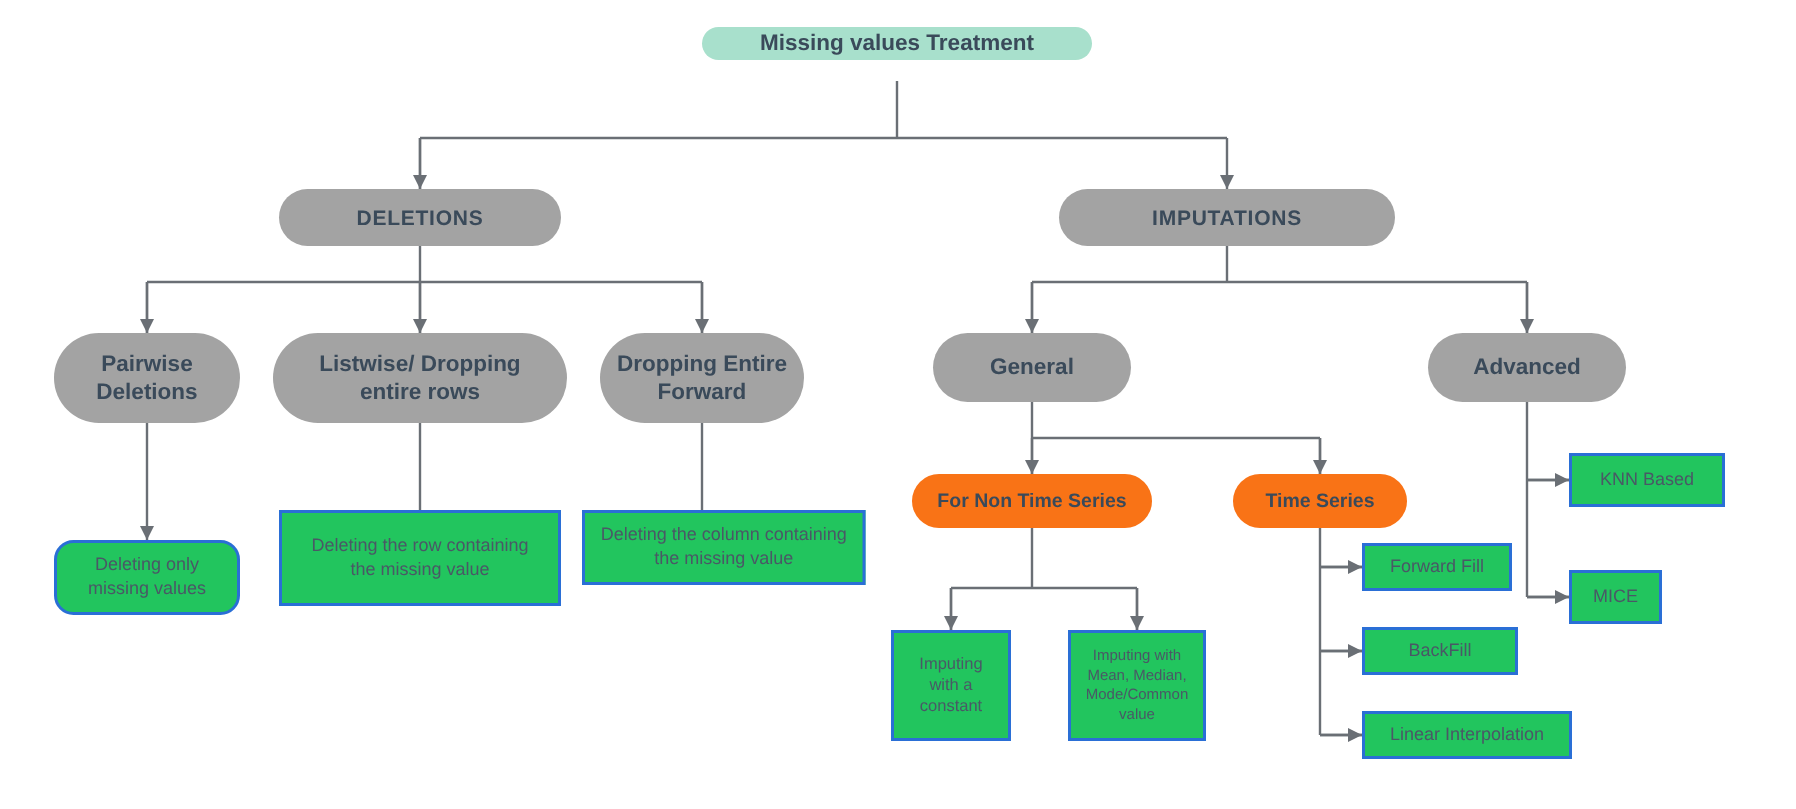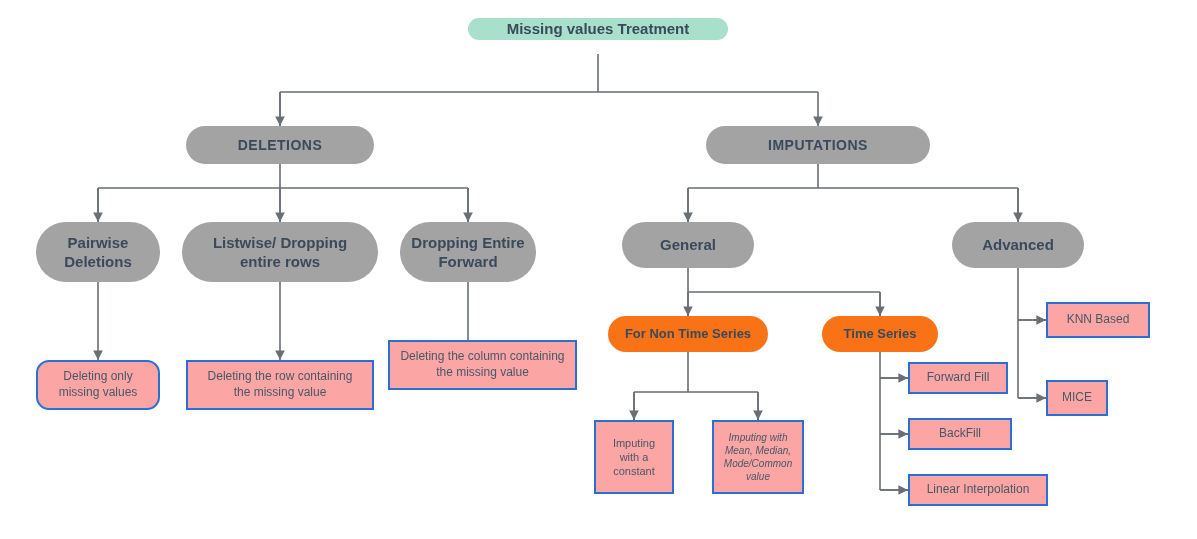--- a/index.html
+++ b/index.html
@@ -16,21 +16,21 @@
     display: flex;
     align-items: center;
     justify-content: center;
     text-align: center;
     font-weight: 600;
     color: #3a4a5a;
     line-height: 1.3;
     padding: 6px 10px;
   }
   .pill { border-radius: 999px; }
-  .rect { border: 2px solid #2a6fd6; background: #fca5a5; font-weight: 500; font-size: 12px; color: #4a5866; text-align: center; }
+  .rect { border: 2px solid #2a6fd6; background: #22c55e; font-weight: 500; font-size: 12px; color: #4a5866; text-align: center; }
   .root { background: #a8e0cc; font-size: 15px; }
   .cat  { background: #a3a3a3; font-size: 14px; letter-spacing: 0.5px; }
   .sub  { background: #a3a3a3; font-size: 15px; }
   .pink { background: #f97316; font-size: 13px; }
   svg.connectors { position: absolute; left: 0; top: 0; width: 1197px; height: 539px; pointer-events: none; }
 </style>
 </head>
 <body>
 
 <svg class="connectors">
@@ -79,30 +79,30 @@
 <div class="node pill root" style="left:468px; top:18px; width:260px; height:22px;">Missing values Treatment</div>
 
 <div class="node pill cat" style="left:186px; top:126px; width:188px; height:38px;">DELETIONS</div>
 <div class="node pill cat" style="left:706px; top:126px; width:224px; height:38px;">IMPUTATIONS</div>
 
 <div class="node pill sub" style="left:36px; top:222px; width:124px; height:60px;">Pairwise Deletions</div>
 <div class="node pill sub" style="left:182px; top:222px; width:196px; height:60px;">Listwise/ Dropping entire rows</div>
 <div class="node pill sub" style="left:400px; top:222px; width:136px; height:60px;">Dropping Entire Forward</div>
 
 <div class="node rect" style="left:36px; top:360px; width:124px; height:50px;border-radius:13px;">Deleting only missing values</div>
-<div class="node rect" style="left:186px; top:360px; width:188px; height:50px;">Deleting the row containing the missing value</div>
+<div class="node rect" style="left:186px; top:340px; width:188px; height:64px;">Deleting the row containing the missing value</div>
 <div class="node rect" style="left:388px; top:340px; width:189px; height:50px;">Deleting the column containing the missing value</div>
 
 <div class="node pill sub" style="left:622px; top:222px; width:132px; height:46px;">General</div>
 <div class="node pill sub" style="left:952px; top:222px; width:132px; height:46px;">Advanced</div>
 
 <div class="node pill pink" style="left:608px; top:316px; width:160px; height:36px;">For Non Time Series</div>
 <div class="node pill pink" style="left:822px; top:316px; width:116px; height:36px;">Time Series</div>
 
 <div class="node rect" style="left:594px; top:420px; width:80px; height:74px; font-size:11px;">Imputing with a constant</div>
-<div class="node rect" style="left:712px; top:420px; width:92px; height:74px; font-size:10px;font-style:italic;">Imputing with Mean, Median, Mode/Common value</div>
+<div class="node rect" style="left:712px; top:420px; width:92px; height:74px; font-size:10px;">Imputing with Mean, Median, Mode/Common value</div>
 
 <div class="node rect" style="left:908px; top:362px; width:100px; height:32px;">Forward Fill</div>
 <div class="node rect" style="left:908px; top:418px; width:104px; height:32px;">BackFill</div>
 <div class="node rect" style="left:908px; top:474px; width:140px; height:32px;">Linear Interpolation</div>
 
 <div class="node rect" style="left:1046px; top:302px; width:104px; height:36px;">KNN Based</div>
 <div class="node rect" style="left:1046px; top:380px; width:62px; height:36px;">MICE</div>
 
 </body></html>

